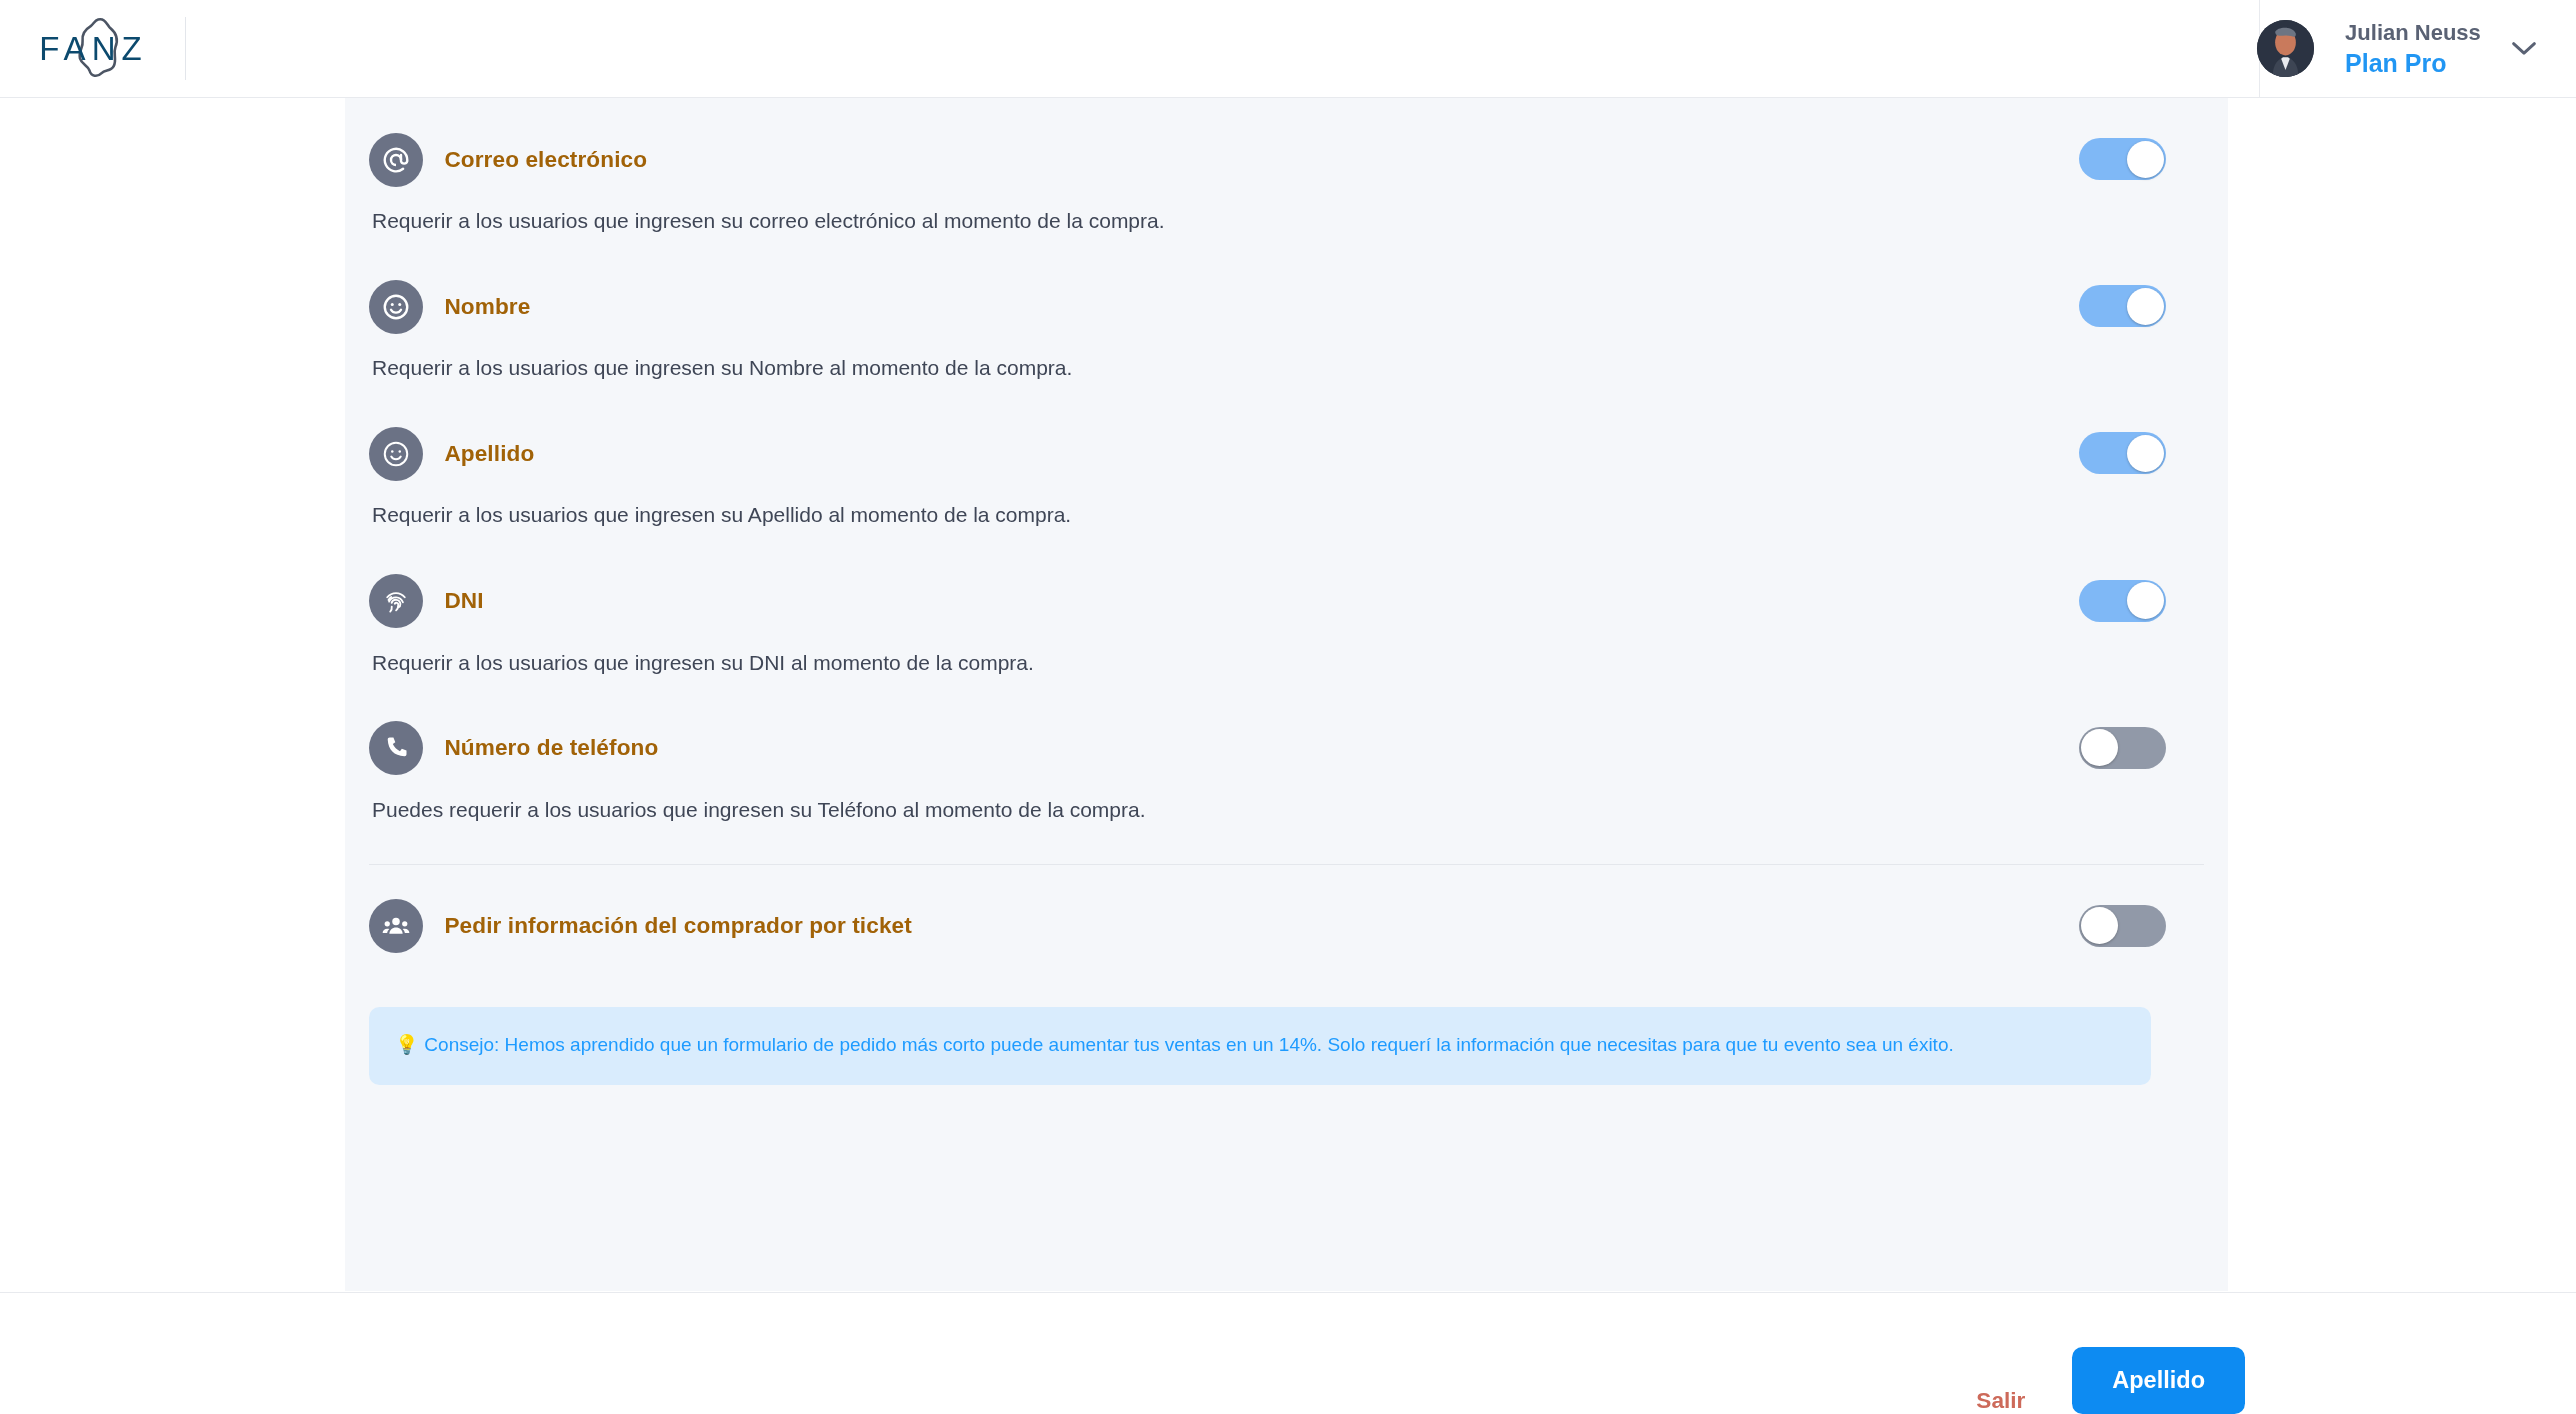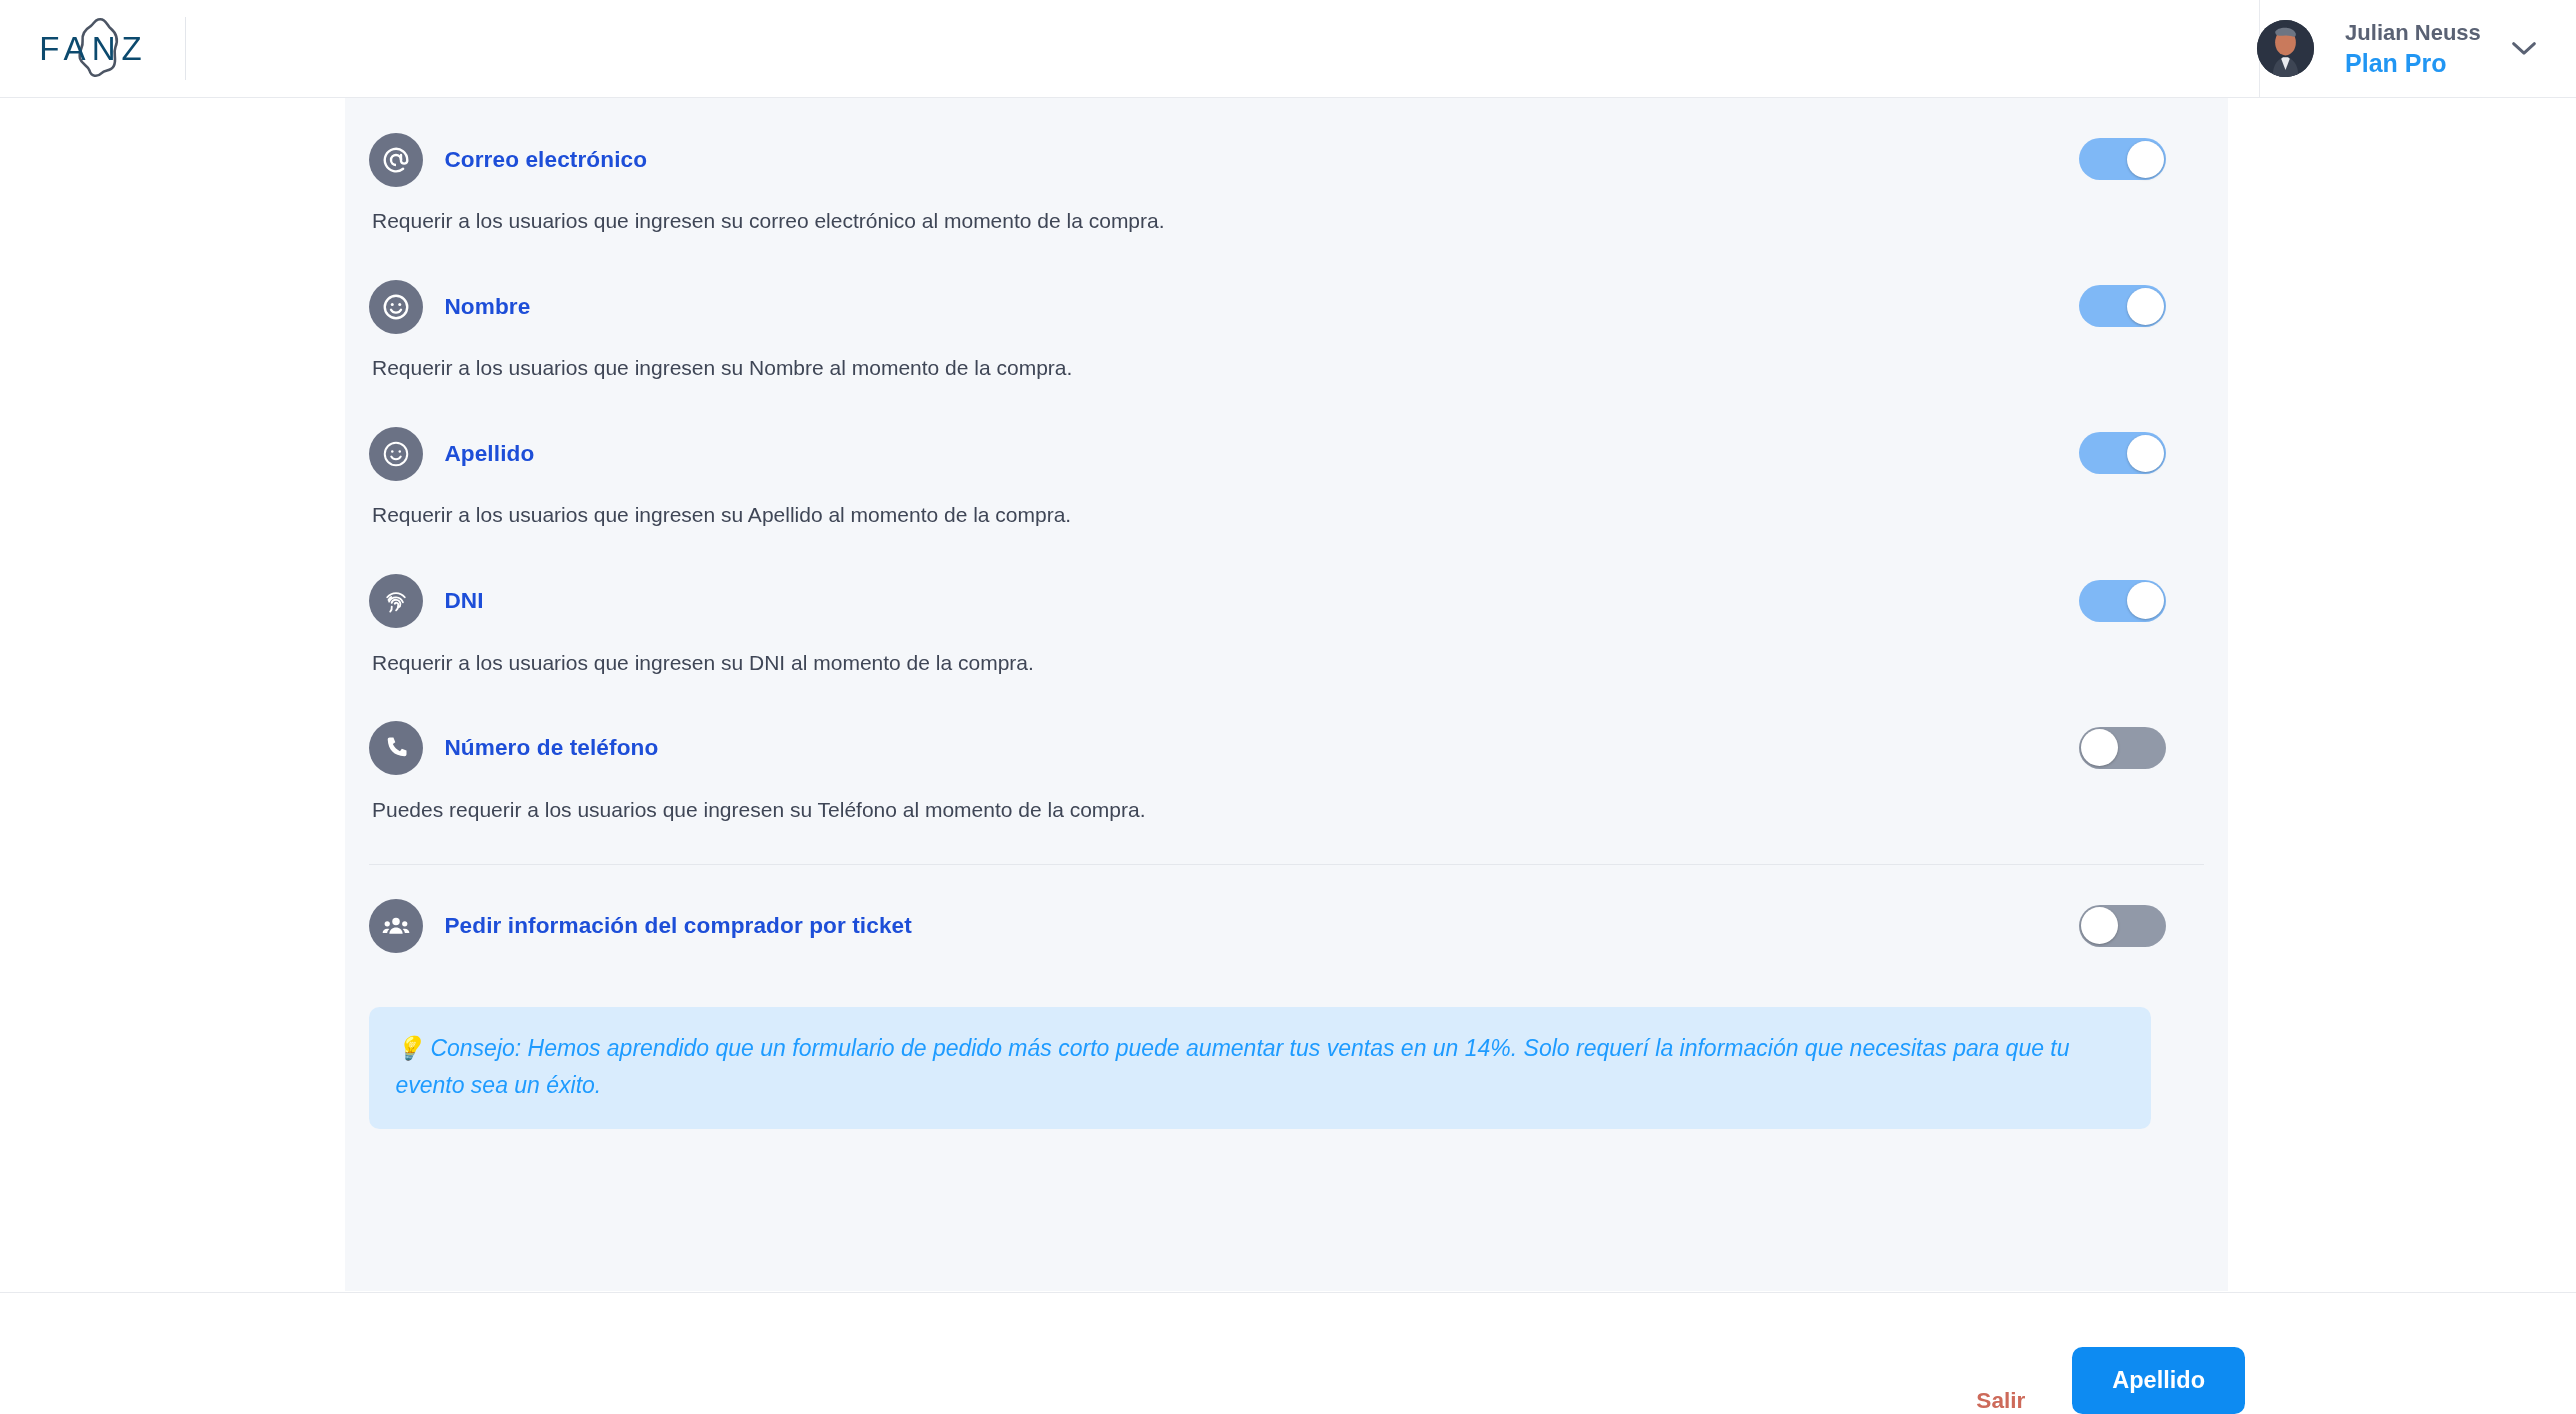--- a/index.html
+++ b/index.html
@@ -125,21 +125,21 @@
     border-radius: 50%;
     background: #6b7285;
     display: flex;
     align-items: center;
     justify-content: center;
     flex: 0 0 auto;
   }
   .row-title {
     font-size: 22.6px;
     font-weight: 700;
-    color: #1d4ed8;
+    color: #a16207;
     letter-spacing: 0.1px;
   }
   .row-desc {
     font-size: 21px;
     color: #3f4656;
     margin-top: 21px;
     margin-left: 2.6px;
   }
 
   .switch {
@@ -170,24 +170,23 @@
     margin: 30px 0 0 0;
   }
 
   
   .tip {
     margin: 40px 24.4px 0 24.4px;
     background: #d9ecfd;
     border-radius: 10.5px;
     padding: 22.6px 26px 24.4px 26px;
     color: #1e9bff;
-    font-size: 23px;
+    font-size: 19px;
     line-height: 1.62;
     max-width: 1782px;
-    font-style: italic;
   }
 
   
   .footer {
     position: absolute;
     left: 0;
     top: 1292px;
     width: 2576px;
     height: 122px;
     background: #ffffff;

